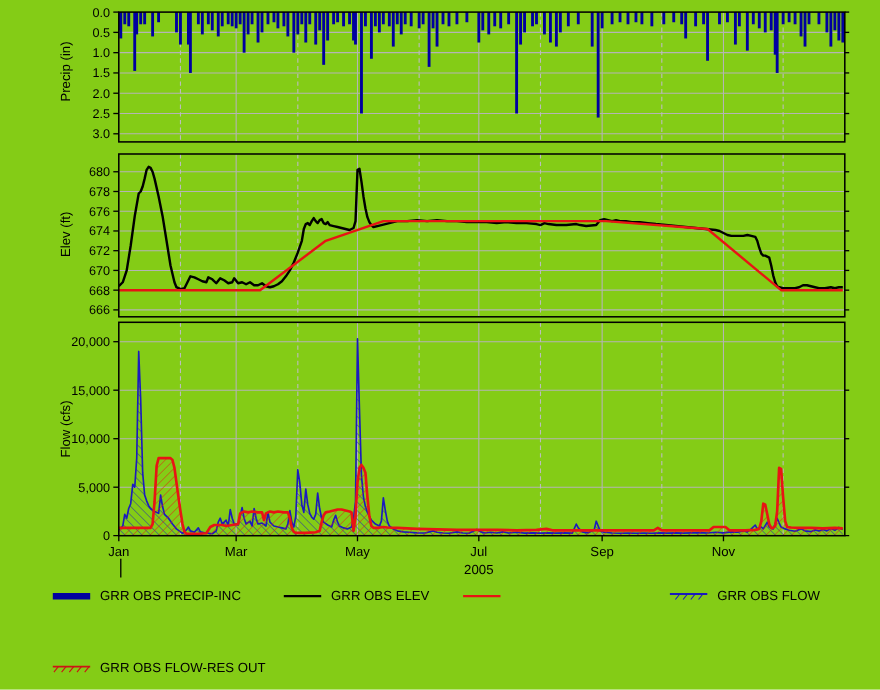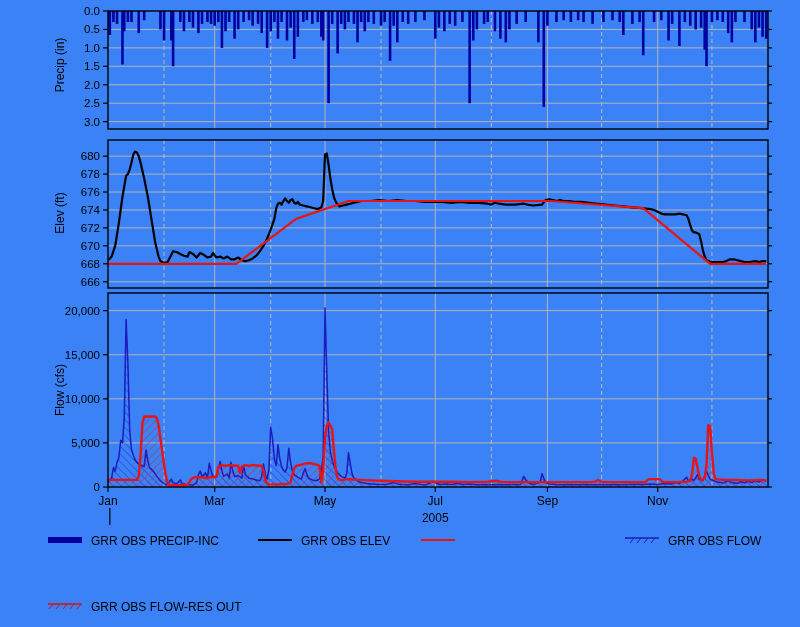--- a/index.html
+++ b/index.html
@@ -1,21 +1,21 @@
 <!DOCTYPE html>
 <html><head>
 <meta charset="utf-8">
 <style>
   html,body{margin:0;padding:0;background:#fff;}
-  .figure{position:relative;width:800px;height:627px;background:#3b82f6;
+  .figure{position:relative;width:800px;height:627px;background:#84cc16;
           font-family:"Liberation Sans",sans-serif;overflow:hidden;}
   .figure svg.chart{position:absolute;left:0;top:0;}
   .ytitle{position:absolute;width:140px;text-align:center;font-size:12px;color:#000;
           transform:rotate(-90deg);line-height:14px;}
-  .legend-item{position:absolute;display:flex;align-items:flex-start;gap:8px;
+  .legend-item{position:absolute;display:flex;align-items:flex-end;gap:8px;
                font-size:12px;color:#000;white-space:nowrap;height:14px;}
   .legend-item svg{display:block;}
   svg text{font-family:"Liberation Sans",sans-serif;}
 </style>
 </head>
 <body>
 
 <div class="figure">
 
   <svg id="chart-svg" class="chart" width="800" height="627">
@@ -327,21 +327,21 @@
     </svg>
     <span>GRR OBS ELEV</span>
   </div>
 
   <div class="legend-item" style="left:420px;top:534px;">
     <svg width="36" height="12" style="color: rgb(232, 20, 20);">
       <line x1="1" y1="6" x2="35" y2="6" stroke="currentColor" stroke-width="2"></line>
     </svg>
   </div>
 
-  <div class="legend-item" style="left:624px;top:534px;">
+  <div class="legend-item" style="left:608px;top:534px;">
     <svg width="36" height="12" style="color: rgb(27, 27, 190);">
       <line x1="1" y1="4" x2="35" y2="4" stroke="currentColor" stroke-width="1.6"></line>
       <path d="M6 9 L10 4 M13 9 L17 4 M20 9 L24 4 M27 9 L31 4" stroke="currentColor" stroke-width="1"></path>
     </svg>
     <span>GRR OBS FLOW</span>
   </div>
 
   <div class="legend-item" style="left:47px;top:556px;margin-top:44px;">
     <svg width="36" height="12" style="color: rgb(204, 20, 20);">
       <line x1="1" y1="4" x2="35" y2="4" stroke="currentColor" stroke-width="1.6"></line>

